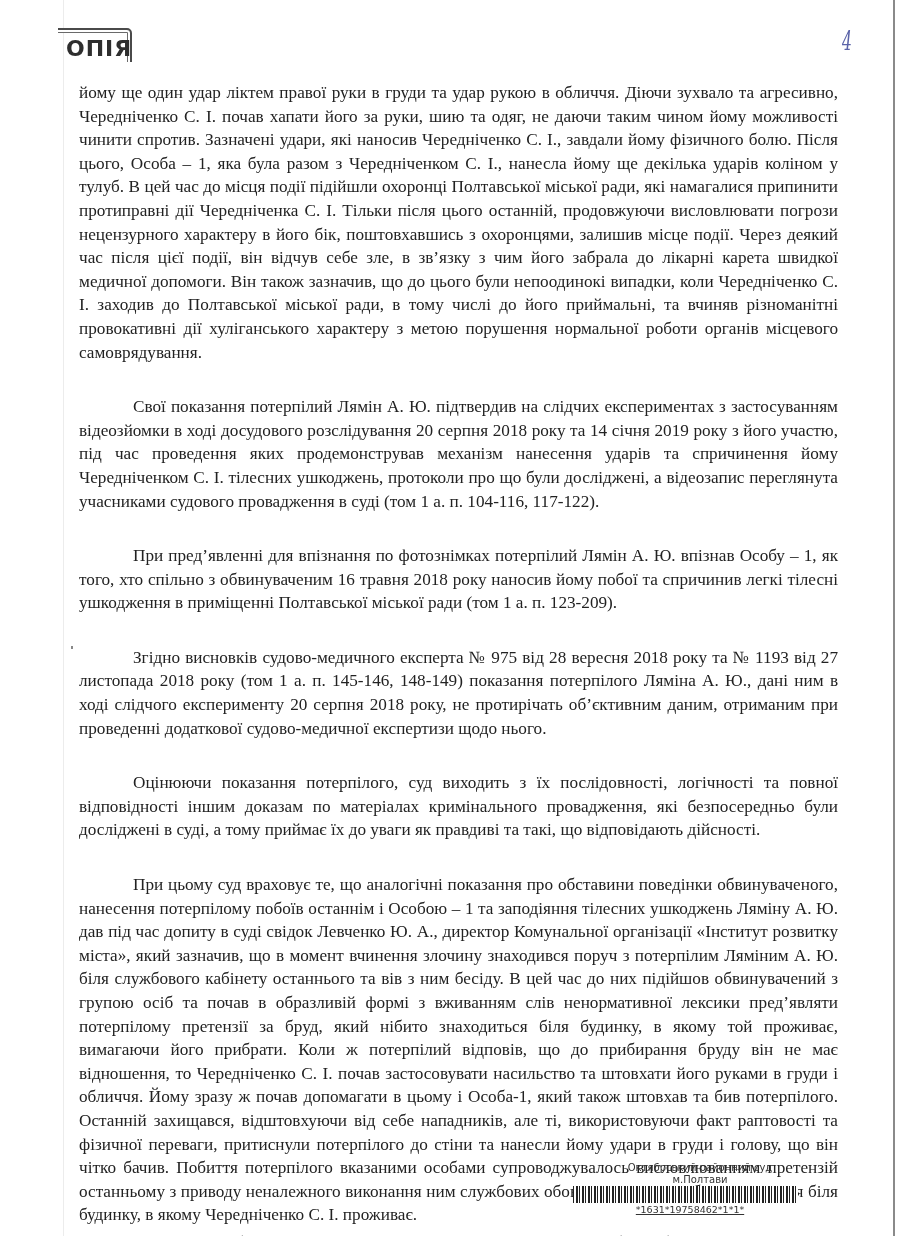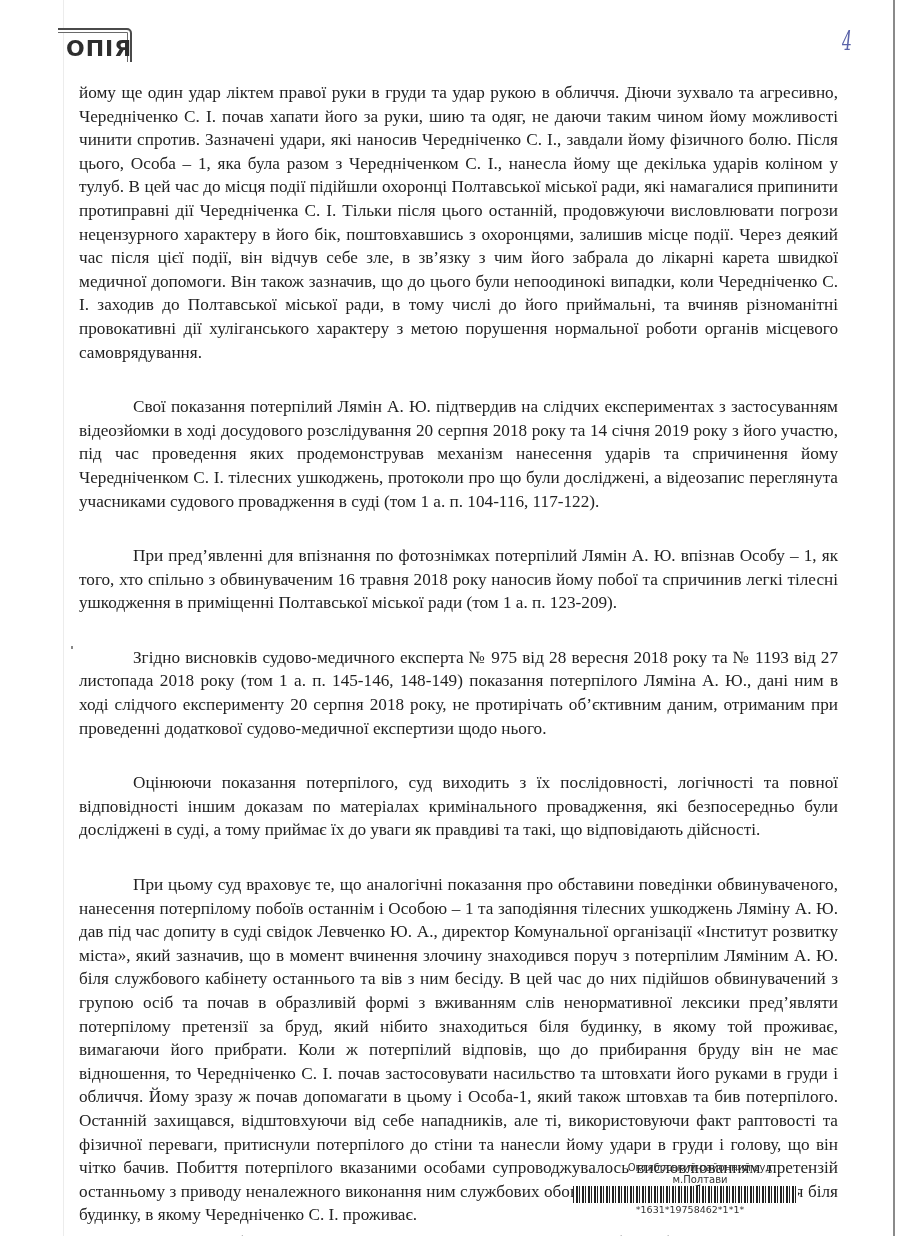--- a/index.html
+++ b/index.html
@@ -53,21 +53,21 @@
     .barcode {
       position: absolute; left: 573px; top: 1186px; width: 225px; height: 17px;
       background: repeating-linear-gradient(90deg,
         #222 0px, #222 1px, #fff 1px, #fff 3px,
         #222 3px, #222 5px, #fff 5px, #fff 6px,
         #222 6px, #222 7px, #fff 7px, #fff 9px,
         #222 9px, #222 11px, #fff 11px, #fff 12px);
     }
     .barcode-text {
       position: absolute; left: 560px; top: 1204px; width: 260px; text-align: center;
-      font-family: "DejaVu Sans", sans-serif; font-size: 9.5px; color: #333;
+      font-family: "DejaVu Sans", sans-serif; font-size: 9.5px; color: #333; text-decoration: underline;
     }
     .margin-dot {
       position: absolute; left: 71px; top: 646px; width: 2px; height: 3px; background: #888;
     }
   </style>
 </head>
 <body>
 
 <div class="page">
   <div class="scan-edge-left"></div>

